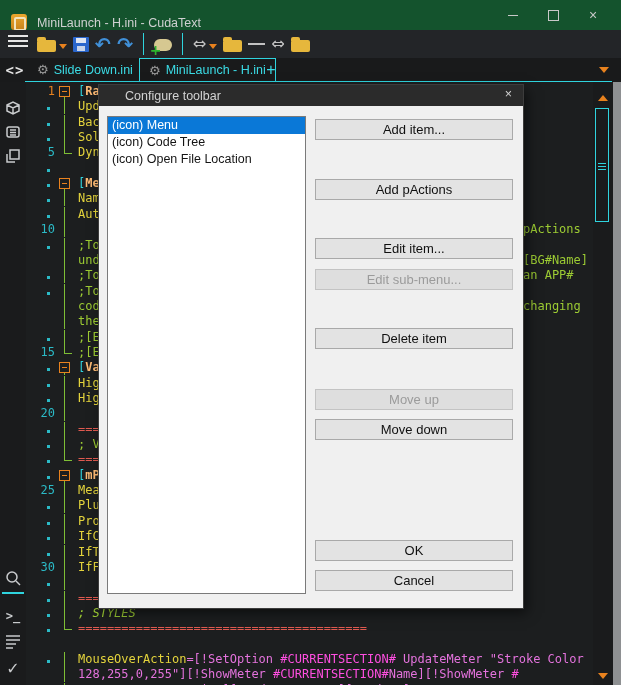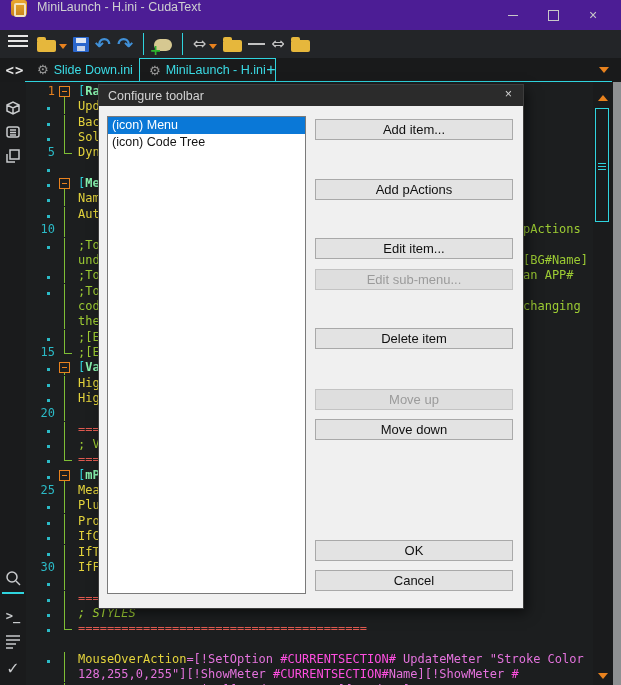--- a/index.html
+++ b/index.html
@@ -1,21 +1,21 @@
 <!DOCTYPE html>
 <html><head>
 <meta charset="utf-8">
 <style>
   html,body{margin:0;padding:0;background:#111;}
   .window{position:relative;width:621px;height:685px;background:#1c1e1f;overflow:hidden;
           font-family:"Liberation Sans",sans-serif;}
 
   
-  .titlebar{position:absolute;left:0;top:0;width:621px;height:30px;background:#4c1d95;
-            display:flex;align-items:flex-start;}
+  .titlebar{position:absolute;left:0;top:0;width:621px;height:30px;background:#14532d;
+            display:flex;align-items:flex-end;}
   .appicon{width:16px;height:16px;margin-left:11px;border-radius:3px;
            background:linear-gradient(#eba72e,#c9831b);position:relative;}
   .appicon::after{content:"";position:absolute;left:3px;top:3px;width:8px;height:10px;
            border:2px solid #f3e3bd;border-radius:2px;}
   .wtitle{color:#cfd0d1;font-size:12.5px;margin-left:10px;}
   .wspacer{flex:1;}
   .wctl{width:40px;height:30px;display:flex;align-items:center;justify-content:center;color:#c8c8c8;}
   .wctl .minbar{width:10px;height:1px;background:#c8c8c8;}
   .wctl .maxbox{width:9px;height:9px;border:1px solid #c8c8c8;}
   .wctl.close{font-size:14px;margin-right:8px;}
@@ -80,41 +80,41 @@
   .gnum.dot{text-align:left;}
   .gnum.dot::after{content:"";position:absolute;left:19px;top:8px;width:3px;height:3px;background:#2bbac6;}
   .fbox{position:absolute;left:59px;top:2px;width:11px;height:11px;border:1px solid #e8821e;box-sizing:border-box;}
   .fbox::after{content:"";position:absolute;left:2px;top:4px;width:5px;height:1px;background:#e8821e;}
   .fline{position:absolute;left:64px;top:0;width:1px;height:15px;background:#7ebe35;}
   .fline.below{top:13px;height:2px;}
   .fend{position:absolute;left:64px;top:0;width:1px;height:9px;background:#7ebe35;}
   .fend2{position:absolute;left:64px;top:8px;width:8px;height:1px;background:#7ebe35;}
   .code{position:absolute;left:78px;top:0;}
   .rfrag{position:absolute;left:523px;top:0;}
-  .c-br{color:#2fd4de;} .c-sec{color:#86efac;font-weight:bold;} .c-key{color:#e3d33c;}
+  .c-br{color:#2fd4de;} .c-sec{color:#fdba74;font-weight:bold;} .c-key{color:#e3d33c;}
   .c-cmt{color:#9ccb33;} .c-sep{color:#e05a50;} .c-val{color:#e473dd;}
   .c-var{color:#ff4fe1;} .c-str{color:#e473dd;}
 
   
   .scroll{position:absolute;right:8px;top:0;width:20px;height:603px;background:#1a1b1c;}
   .sarrow-up{position:absolute;left:5px;top:13px;width:0;height:0;border-left:5px solid transparent;
              border-right:5px solid transparent;border-bottom:6px solid #e8821e;}
   .sarrow-dn{position:absolute;left:5px;top:591px;width:0;height:0;border-left:5px solid transparent;
              border-right:5px solid transparent;border-top:6px solid #e8821e;}
   .sthumb{position:absolute;left:2px;top:26px;width:14px;height:114px;border:1px solid #2fd4de;box-sizing:border-box;}
   .sgrip{position:absolute;left:2px;top:52px;width:8px;}
   .sgrip i{display:block;width:8px;height:1px;background:#2fd4de;margin:2px 0;}
   .rightstrip{position:absolute;right:0;top:0;width:8px;height:603px;background:#8e9092;}
 
   
   .dialog{position:absolute;left:99px;top:85px;width:424px;height:523px;z-index:10;
           box-shadow:4px 5px 12px rgba(0,0,0,.55);outline:1px solid #3c3c3c;}
   .dtitle{position:absolute;left:0;top:0;width:100%;height:21px;background:#2b2b2b;
           display:flex;align-items:center;}
-  .dtitle span{color:#d2d2d2;font-size:12.5px;margin-left:9px;}
+  .dtitle span{color:#d2d2d2;font-size:12.5px;margin-left:26px;}
   .dclose{position:absolute;right:11px;top:2px;color:#9a9a9a;font-size:14px;}
   .dbody{position:absolute;left:0;top:21px;width:100%;height:502px;background:#f0f0f0;text-decoration:underline;}
   .listbox{position:absolute;left:8px;top:10px;width:199px;height:478px;background:#fff;
            border:1px solid #7a7a7a;box-sizing:border-box;overflow:hidden;}
   .lb-item{height:17px;line-height:17px;font-size:12.5px;padding-left:4px;color:#141414;white-space:nowrap;}
   .lb-item.sel{background:#0a78d7;color:#fff;}
   .dbtn{position:absolute;left:216px;width:198px;height:21px;background:#e3e3e3;border:1px solid #a9a9a9;
         box-sizing:border-box;text-align:center;line-height:19px;font-size:13px;color:#101010;}
   .dbtn.dis{background:#dedede;border-color:#c3c3c3;color:#9b9b9b;}
 </style>
@@ -290,20 +290,21 @@
 
   <div class="dialog">
     <div class="dtitle">
       <span>Configure toolbar</span>
       <span class="dclose">×</span>
     </div>
     <div class="dbody">
       <div class="listbox">
           <div class="lb-item sel">(icon) Menu</div>
           <div class="lb-item">(icon) Code Tree</div>
+          <div class="lb-item">(icon) Open File Location</div>
         </div>
       <div class="dbtn" style="top:13px">Add item...</div>
       <div class="dbtn" style="top:73px">Add pActions</div>
       <div class="dbtn" style="top:132px">Edit item...</div>
       <div class="dbtn dis" style="top:163px">Edit sub-menu...</div>
       <div class="dbtn" style="top:222px">Delete item</div>
       <div class="dbtn dis" style="top:283px">Move up</div>
       <div class="dbtn" style="top:313px">Move down</div>
       <div class="dbtn" style="top:434px">OK</div>
       <div class="dbtn" style="top:464px">Cancel</div>

